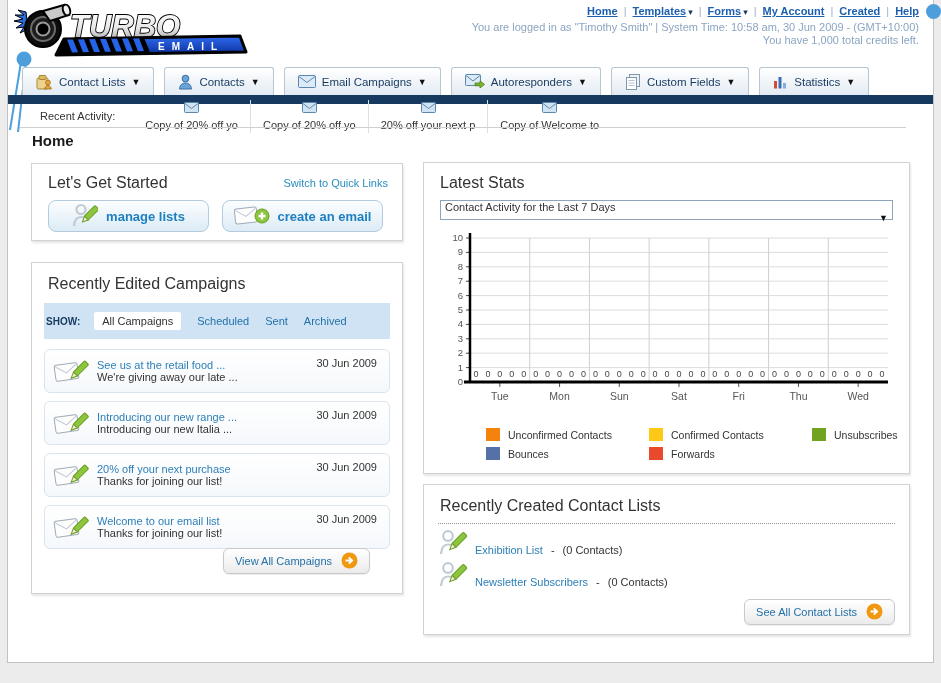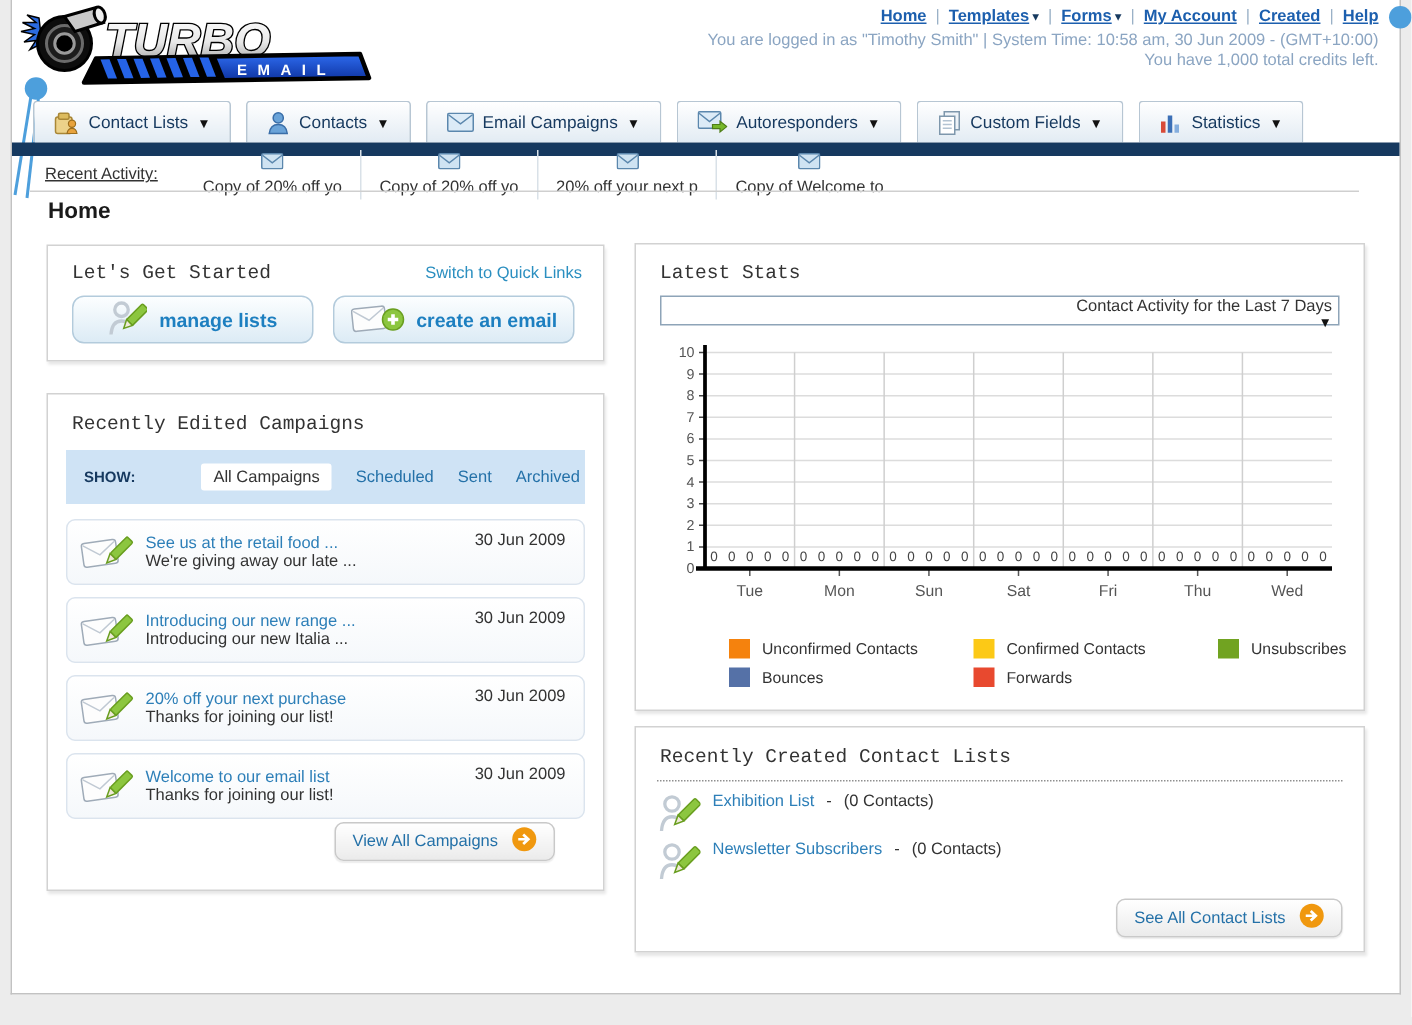--- a/index.html
+++ b/index.html
@@ -20,68 +20,68 @@
   
   .tabs { position:absolute; left:14px; top:67px; display:flex; gap:10px; }
   .tab { height:28px; display:flex; align-items:center; gap:6px; padding:0 13px; border:1px solid #b7c6d3; border-bottom:none;
          border-radius:3px 3px 0 0; background:linear-gradient(#ffffff,#e2ebf3); font-size:11.5px; color:#16395f; cursor:pointer; white-space:nowrap; }
   .tab .caret { font-size:9px; color:#111; }
   .navybar { position:absolute; left:0; top:95px; width:100%; height:9px; background:#16395f; }
 
   
   .activity { position:absolute; left:0; top:104px; width:100%; height:24px; display:flex; align-items:center; font-size:11px; color:#333; }
   .activity .underline { position:absolute; left:12px; bottom:0; width:886px; border-bottom:1px solid #cfcfcf; }
-  .activity-label { margin-left:22px; margin-right:18px; color:#333;text-decoration:underline; }
+  .activity-label { margin-left:32px; margin-right:18px; color:#333; }
   .activity-item { display:flex; align-items:center; gap:6px; padding:2px 12px; border-right:1px solid #d9e1e8; color:#333; cursor:pointer;flex-direction:column; }
   .activity-item:last-child { border-right:none; }
 
   
   .page-title { position:absolute; left:24px; top:132px; font-size:15px; font-weight:bold; color:#1a1a1a; }
   .panel { position:absolute; background:#fff; border:1px solid #d2d2d2; box-shadow:1px 2px 2px rgba(0,0,0,0.10); }
-  .panel-title { font-size:13px; color:#333;font-family:Liberation Mono, monospace; }
+  .panel-title { font-size:16px; color:#333; }
 
   .panel-getstarted { left:23px; top:163px; width:372px; height:78px; }
   .gs-head { display:flex; align-items:center; padding:10px 14px 0 16px; }
   .gs-link { margin-left:auto; font-size:11px; color:#2b8fc0; }
   .gs-buttons { display:flex; gap:13px; padding:8px 0 0 16px; }
   .big-btn { display:flex; align-items:center; justify-content:center; gap:8px; width:161px; height:32px; border:1px solid #b3cbdc; border-radius:8px;
              background:linear-gradient(#fcfeff,#dcebf5); font-size:13px; font-weight:bold; color:#1d7fc0; cursor:pointer; }
 
   .panel-campaigns { left:23px; top:262px; width:372px; height:332px; }
   .panel-campaigns .panel-title { padding:12px 14px 10px 16px; }
-  .filterbar { margin:0 12px; height:36px; background:#cfe3f5; display:flex; align-items:center; font-size:11px; padding-left:12px; gap:14px; }
+  .filterbar { margin:0 12px; height:36px; background:#cfe3f5; display:flex; align-items:center; font-size:11px; padding-left:2px; gap:14px; }
   .filterbar .show-label { font-size:10px; font-weight:bold; color:#16395f; }
   .filter { color:#2471a8; cursor:pointer; }
   .filter.active { background:#fff; color:#333; padding:3px 8px; border-radius:2px; }
   .rows { padding:10px 12px 0 12px; }
   .c-row { position:relative; display:flex; align-items:center; height:44px; border:1px solid #dbe4ee; border-radius:6px;
            background:linear-gradient(#ffffff,#f5f8fb); margin-bottom:8px; padding-left:8px; }
   .c-row .texts { margin-left:8px; }
   .c-title { font-size:11px; color:#2d7fb8; cursor:pointer; display:block; }
   .c-sub { font-size:11px; color:#333; }
   .c-date { position:absolute; right:12px; top:7px; font-size:11px; color:#333; }
   .viewall-btn, .seeall-btn { position:absolute; display:flex; align-items:center; gap:9px; height:26px; padding:0 11px;
            border:1px solid #c9c9c9; border-radius:6px; background:linear-gradient(#ffffff,#ebebeb);
            font-size:11px; color:#2471a8; cursor:pointer; box-shadow:0 1px 1px rgba(0,0,0,.08); }
   .viewall-btn { right:32px; bottom:19px; }
 
   .panel-stats { left:415px; top:162px; width:487px; height:312px; }
   .panel-stats .panel-title { padding:11px 14px 8px 16px; }
-  .fake-select { margin:0 16px; width:453px; height:20px; border:1px solid #8ea4b8; background:#fff; display:flex; align-items:flex-end;
+  .fake-select { margin:0 16px; width:453px; height:20px; border:1px solid #8ea4b8; background:#fff; display:flex; align-items:flex-start;
                  font-size:11px; color:#333; padding:0 4px; cursor:pointer;flex-direction:column; }
   .fake-select .sel-caret { margin-left:auto; font-size:9px; color:#111; }
   .chart-wrap { margin:10px 0 0 14px; }
   .legend { margin:2px 0 0 62px; display:grid; grid-template-columns:163px 163px 140px; row-gap:6px; }
   .legend-item { display:flex; align-items:center; gap:8px; font-size:10.5px; color:#333; }
   .swatch { width:14px; height:13px; display:inline-block; }
 
   .panel-lists { left:415px; top:484px; width:487px; height:151px; }
   .panel-lists .panel-title { padding:12px 14px 8px 16px; }
   .dotted { margin:0 14px; border-top:1px dotted #8f8f8f; }
-  .cl-item { display:flex; align-items:flex-start; gap:8px; padding:7px 0 0 15px; height:32px; }
+  .cl-item { display:flex; align-items:flex-end; gap:8px; padding:7px 0 0 15px; height:32px; }
   .cl-link { font-size:11px; color:#2d7fb8; cursor:pointer; }
   .cl-count { font-size:11px; color:#333; }
   .seeall-btn { right:14px; bottom:9px; }
 </style>
 </head>
 <body>
 
 <div class="card">
 
   <div class="logo">
@@ -279,21 +279,21 @@
         </span>
         <span>create an email</span>
       </div>
     </div>
   </div>
 
   <div class="panel panel-campaigns">
     <div class="panel-title">Recently Edited Campaigns</div>
     <div class="filterbar">
       <span class="show-label">SHOW:</span>
-      <span id="filters" style="display:flex;gap:16px;align-items:center;margin-left:30px;">
+      <span id="filters" style="display:flex;gap:16px;align-items:center;">
           <a class="filter active">All Campaigns</a>
           <a class="filter">Scheduled</a>
           <a class="filter">Sent</a>
           <a class="filter">Archived</a>
         </span>
     </div>
     <div class="rows" id="campaign-rows">
         <div class="c-row">
           <span style="display: flex;">
             <svg width="36" height="28" viewBox="0 0 36 28">

